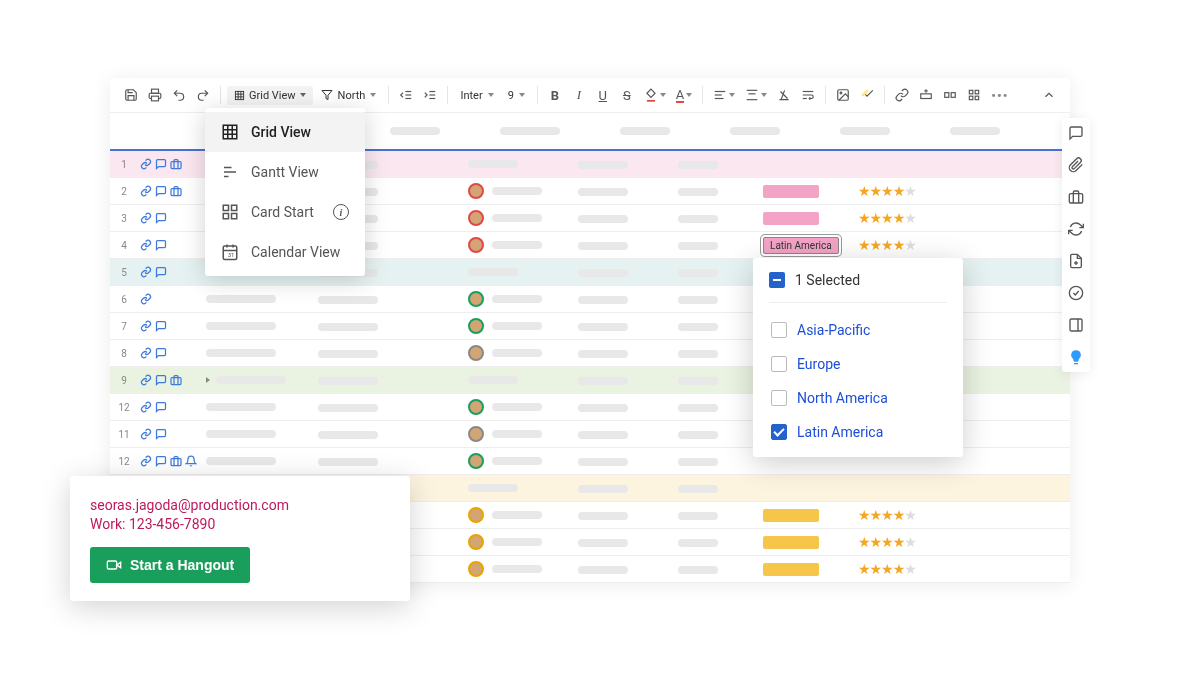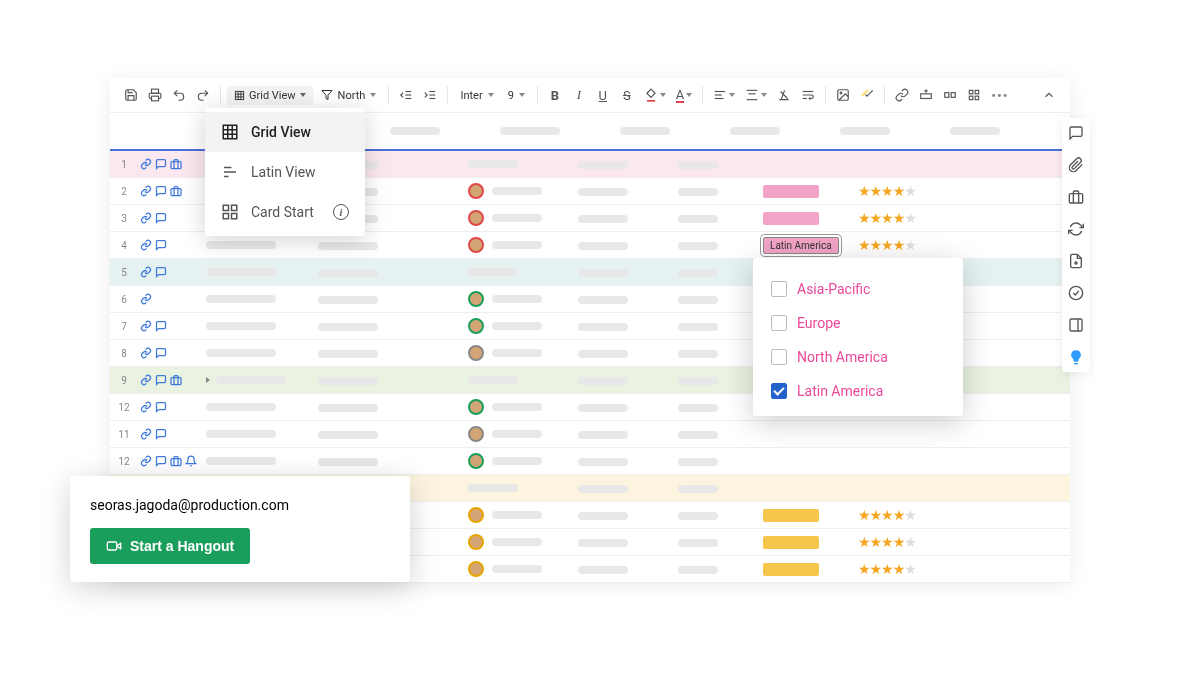--- a/index.html
+++ b/index.html
@@ -118,21 +118,21 @@
     position:absolute; left:753px; top:258px;
     width:210px; background:#fff;
     border-radius:3px;
     box-shadow: 0 6px 30px rgba(0,0,0,.2);
     padding: 14px 16px 8px;
     z-index: 20;
   }
   .selcount { display:flex; align-items:center; gap:10px; font-size:14px; color:#333; padding-bottom:14px; border-bottom:1px solid #eee; margin-bottom:10px;}
   .sel-indic { width:16px;height:16px;background:#2563cc;border-radius:2px;display:flex;align-items:center;justify-content:center;}
   .sel-indic::after{content:'';width:8px;height:2px;background:#fff;}
-  .opt { display:flex; align-items:center; gap:10px; padding:9px 2px; font-size:14px; color:#ec4899; cursor:pointer;}
+  .opt { display:flex; align-items:center; gap:10px; padding:9px 2px; font-size:14px; color:#1d4ed8; cursor:pointer;}
   .cb { width:16px;height:16px;border:1.5px solid #bbb;border-radius:2px;flex-shrink:0;}
   .cb.checked { background:#2563cc; border-color:#2563cc; display:flex;align-items:center;justify-content:center;}
   .cb.checked::after{content:'';width:8px;height:4px;border-left:2px solid #fff;border-bottom:2px solid #fff;transform:rotate(-45deg);margin-top:-2px;}
 
   
   .rail {
     position:absolute; right:110px; top:118px;
     width:28px; background:#fff;
     border-radius:3px;
     box-shadow: 0 2px 12px rgba(0,0,0,.08);
@@ -150,21 +150,21 @@
     border-radius:3px;
     box-shadow: 0 6px 30px rgba(0,0,0,.18);
     padding: 18px 20px;
     z-index: 25;
   }
   .card-head { display:flex; gap:14px; align-items:center; margin-bottom:10px;}
   .big-av { width:46px;height:46px;border-radius:50%;background:#f4c430;display:flex;align-items:center;justify-content:center;overflow:hidden;flex-shrink:0;}
   .big-av-inner { width:36px;height:36px;border-radius:50%;background:linear-gradient(135deg,#3a2e1f 40%,#fff 40%,#fff 60%,#3a2e1f 60%);}
   .cname { font-size:17px; font-weight:700; color:#222;}
   .crole { font-size:13px; color:#888;}
-  .cinfo { font-size:14px; color:#000000; margin:3px 0;}
+  .cinfo { font-size:14px; color:#be185d; margin:3px 0;}
   .hangout-btn { margin-top:12px; background:#1a9e5c; color:#fff; border:none; padding:10px 16px; font-size:14px; font-weight:600; border-radius:3px; display:inline-flex; align-items:center; gap:8px; cursor:pointer;}
 
 </style>
 </head>
 <body>
 
 <div class="app">
 
   <div class="toolbar">
     <span class="tb-btn">
@@ -816,37 +816,53 @@
       <span>Grid View</span>
     </div>
     <div class="view-item">
       <span>
         <svg width="18" height="18" viewBox="0 0 24 24" fill="none" stroke="currentColor" stroke-width="2">
           <line x1="4" y1="6" x2="14" y2="6"></line>
           <line x1="4" y1="12" x2="20" y2="12"></line>
           <line x1="4" y1="18" x2="10" y2="18"></line>
         </svg>
       </span>
-      <span>Latin View</span>
+      <span>Gantt View</span>
     </div>
     <div class="view-item">
       <span>
         <svg width="18" height="18" viewBox="0 0 24 24" fill="none" stroke="currentColor" stroke-width="2">
           <rect x="3" y="3" width="7" height="7"></rect>
           <rect x="14" y="3" width="7" height="7"></rect>
           <rect x="3" y="14" width="7" height="7"></rect>
           <rect x="14" y="14" width="7" height="7"></rect>
         </svg>
       </span>
       <span>Card Start</span>
       <span class="info">i</span>
     </div>
+    <div class="view-item">
+      <span>
+        <svg width="18" height="18" viewBox="0 0 24 24" fill="none" stroke="currentColor" stroke-width="2">
+          <rect x="3" y="4" width="18" height="18" rx="2"></rect>
+          <line x1="16" y1="2" x2="16" y2="6"></line>
+          <line x1="8" y1="2" x2="8" y2="6"></line>
+          <line x1="3" y1="10" x2="21" y2="10"></line>
+          <text x="9" y="19" font-size="8" fill="currentColor" stroke="none">31</text>
+        </svg>
+      </span>
+      <span>Calendar View</span>
+    </div>
   </div>
 
 <div class="filter-pop">
+  <div class="selcount">
+    <span class="sel-indic"></span>
+    <span>1 Selected</span>
+  </div>
   <div id="filter-opts">
       <div class="opt">
         <span class="cb"></span>
         <span>Asia-Pacific</span>
       </div>
       <div class="opt">
         <span class="cb"></span>
         <span>Europe</span>
       </div>
       <div class="opt">
@@ -907,20 +923,21 @@
   <span class="rail-btn blue">
       <svg width="16" height="16" viewBox="0 0 24 24" fill="currentColor">
         <path d="M12 2a7 7 0 0 0-4 12.9V17a2 2 0 0 0 2 2h4a2 2 0 0 0 2-2v-2.1A7 7 0 0 0 12 2z"></path>
         <line x1="9" y1="22" x2="15" y2="22" stroke="currentColor" stroke-width="2"></line>
       </svg>
     </span>
 </div>
 
 <div class="card">
   <div class="cinfo">seoras.jagoda@production.com</div>
+  <div class="cinfo">Work: 123-456-7890</div>
   <button class="hangout-btn">
     <svg width="16" height="16" viewBox="0 0 24 24" fill="none" stroke="currentColor" stroke-width="2">
         <rect x="2" y="6" width="14" height="12" rx="2"></rect>
         <polygon points="22 8 16 12 22 16 22 8"></polygon>
       </svg>
     <span>Start a Hangout</span>
   </button>
 </div>
 
 </body></html>

